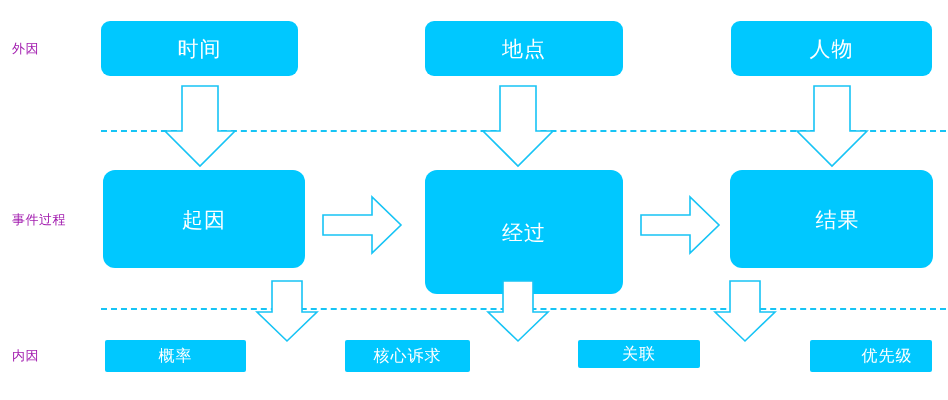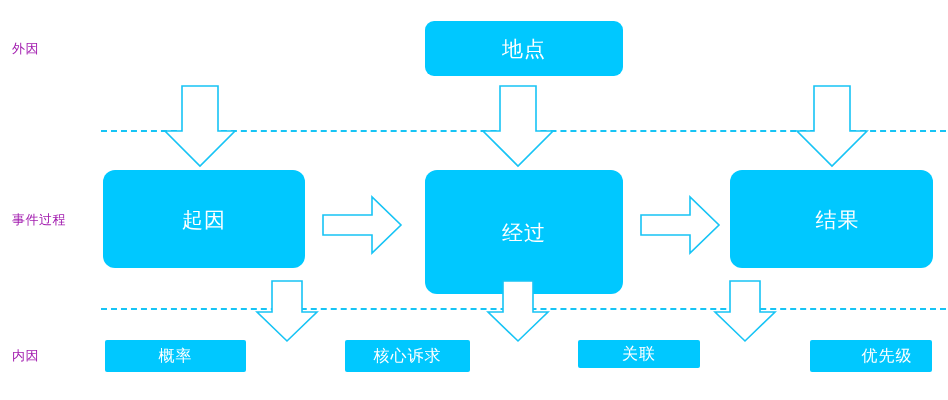--- a/index.html
+++ b/index.html
@@ -75,25 +75,31 @@
   <div class="row-label" style="left:12px; top:42px;">外因</div>
 
   <div class="row-label" style="left:12px; top:213px;">事件过程</div>
 
   <div class="row-label" style="left:12px; top:349px;">内因</div>
 
   <div class="dashline" style="left:101px; top:130px; width:845px;"></div>
 
   <div class="dashline" style="left:101px; top:308px; width:845px;"></div>
 
+  <div class="node top" style="left:101px; top:21px; width:197px; height:55px;">
+    <span>时间</span>
+  </div>
 
   <div class="node top" style="left:425px; top:21px; width:198px; height:55px;">
     <span>地点</span>
   </div>
 
+  <div class="node top" style="left:731px; top:21px; width:201px; height:55px;">
+    <span>人物</span>
+  </div>
 
   <div class="node mid" style="left:103px; top:170px; width:202px; height:98px;">
     <span>起因</span>
   </div>
 
   <div class="node mid" style="left:425px; top:170px; width:198px; height:124px;">
     <span>经过</span>
   </div>
 
   <div class="node mid" style="left:730px; top:170px; width:203px; height:98px;padding-left:12px;">

